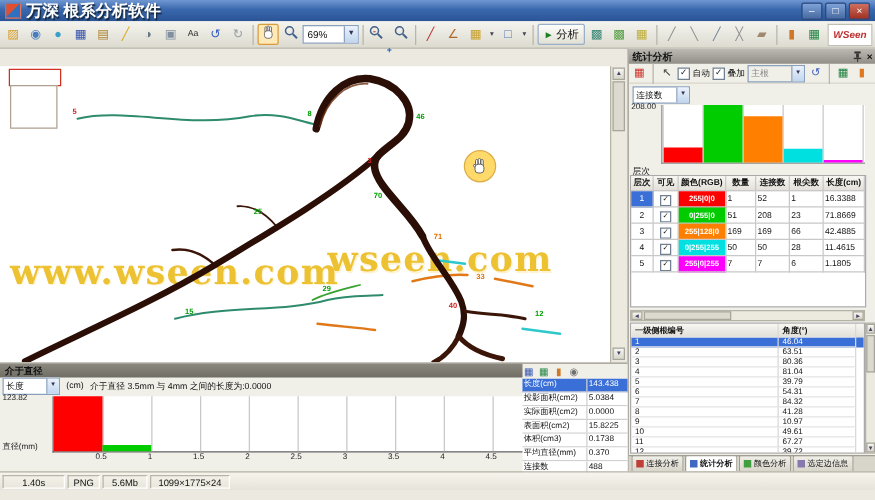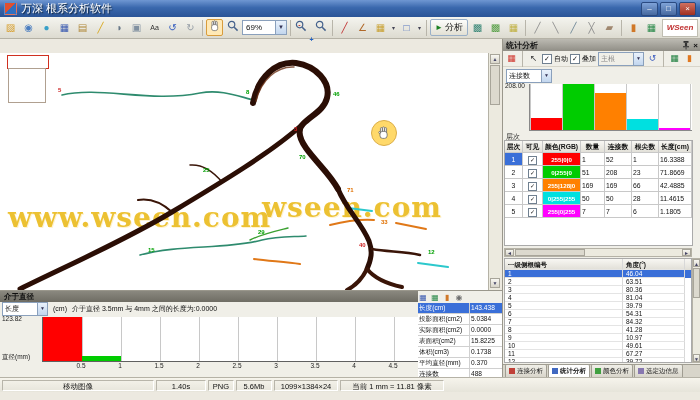--- a/index.html
+++ b/index.html
@@ -1,21 +1,21 @@
 <!DOCTYPE html>
 <html><head>
 <meta charset="utf-8">
 <style>
   html,body{margin:0;padding:0}
   body{width:700px;height:400px;overflow:hidden;font-family:"Liberation Sans","DejaVu Sans",sans-serif;font-size:9px;background:#d4d0c8;color:#111}
   #win{position:relative;width:700px;height:400px;background:#ece9e0}
   
   #titlebar{position:absolute;left:0;top:0;width:700px;height:17px;background:linear-gradient(#6f97d2 0%,#3a68ad 45%,#2a5496 100%);display:flex;align-items:center;padding:0 4px;box-sizing:border-box}
   #appicon{width:11px;height:11px;margin-right:4px;background:linear-gradient(135deg,#e05030 50%,#3070c0 50%);border:1px solid #fff3}
-  #title{color:#fff;font-weight:normal;font-size:11px;text-shadow:1px 1px 1px #123}
+  #title{color:#fff;font-weight:bold;font-size:13px;text-shadow:1px 1px 1px #123}
   .wctrls{margin-left:auto;display:flex;gap:2px}
   .wbtn{width:15px;height:12px;font-size:8px;line-height:11px;text-align:center;color:#fff;background:linear-gradient(#7fa3d8,#46699f);border:1px solid #2a4a80;border-radius:2px}
   .wbtn.close{background:linear-gradient(#d07060,#a03020)}
   
   #toolbar{position:absolute;left:0;top:17px;width:700px;height:22px;background:linear-gradient(#f4f4ef,#dddbd0);border-bottom:1px solid #b5b2a6;display:flex;align-items:center;padding:0 2px;box-sizing:border-box;gap:1px}
   .tico{width:15px;height:15px;line-height:15px;text-align:center;font-size:10px;border:1px solid transparent;border-radius:2px;flex:0 0 auto}
   .tico.sm{font-size:7px}
   .tico.sel{background:#ffe9b6;border-color:#d89c3c}
   .tsep{width:1px;height:16px;background:#b8b5aa;margin:0 2px;flex:0 0 auto}
   .tdd{width:7px;font-size:6px;color:#445;text-align:center;flex:0 0 auto}
@@ -512,21 +512,19 @@
           </div>
           <div class="srow">
             <span class="sl">连接数</span>
             <span class="sv">488</span>
           </div>
         </div>
     </div>
   </div>
 
   <div id="statusbar">
-      <span class="scell" style="width: 152px;">移动图像</span>
       <span class="scell" style="width: 50px;">1.40s</span>
       <span class="scell" style="width: 26px;">PNG</span>
       <span class="scell" style="width: 36px;">5.6Mb</span>
-      <span class="scell" style="width: 64px;">1099×1384×24</span>
-      <span class="scell" style="width: 104px;">当前 1 mm = 11.81 像素</span>
+      <span class="scell" style="width: 64px;">1099×1775×24</span>
     </div>
 
 </div>
 
 </body></html>

